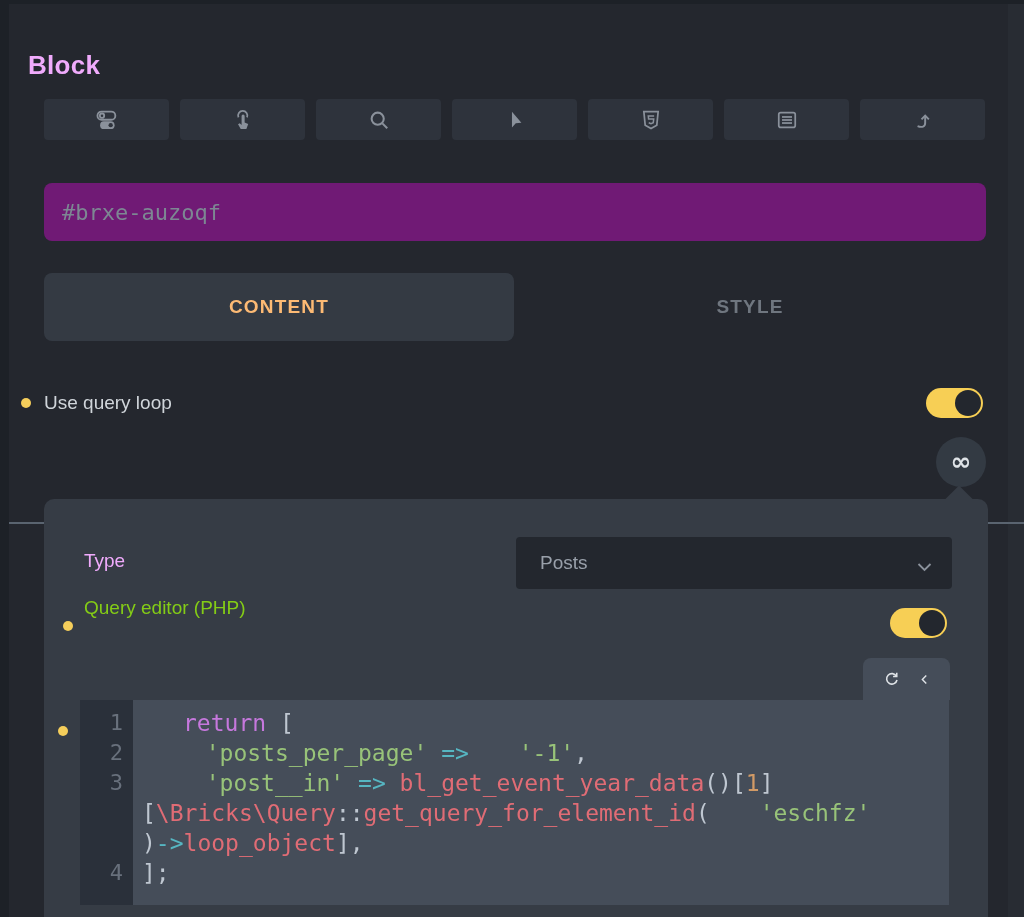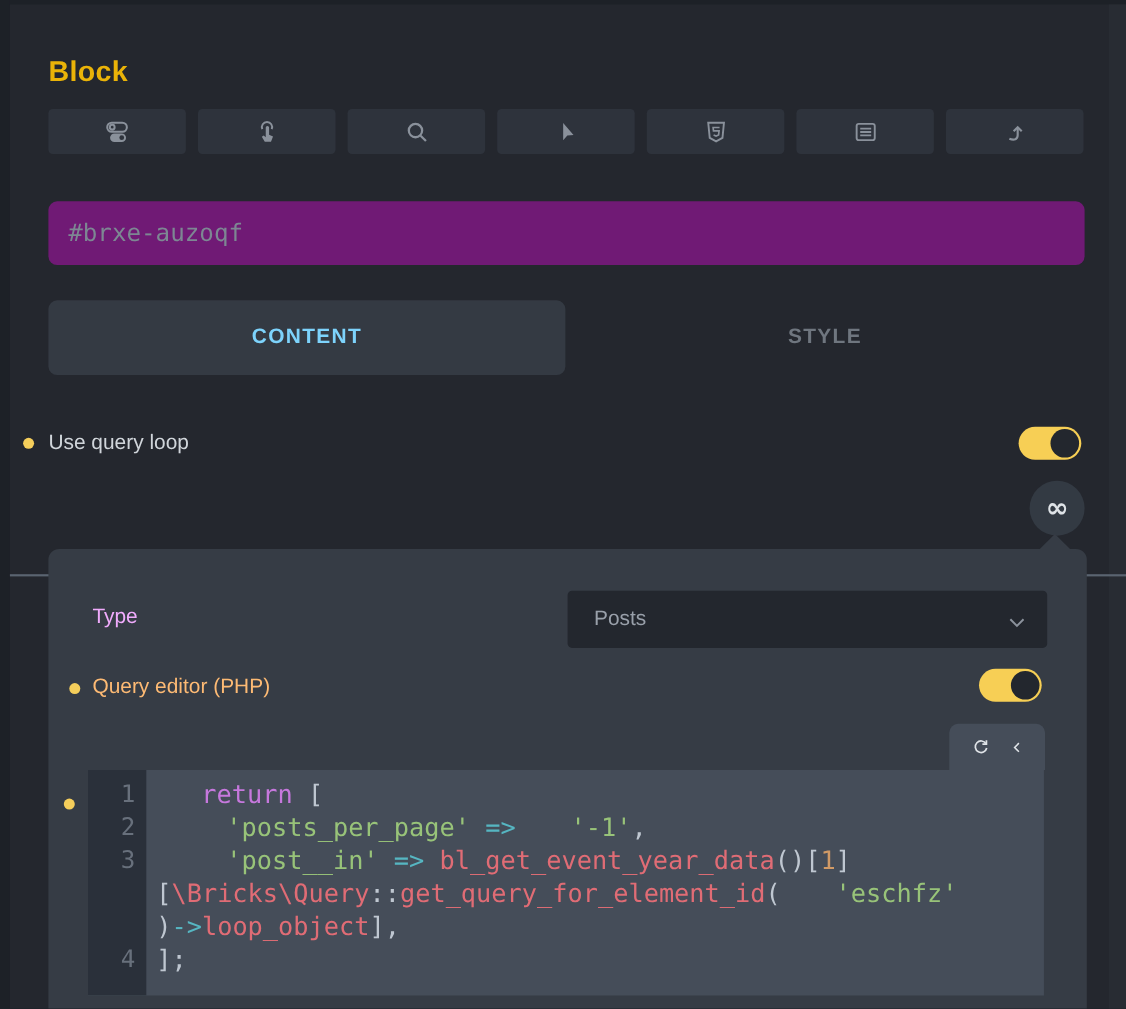--- a/index.html
+++ b/index.html
@@ -7,22 +7,22 @@
   body { font-family:"Liberation Sans", sans-serif; }
   #screen {
     position:relative; width:1024px; height:917px;
     background:#24272e; overflow:hidden;
   }
   .edge-left { position:absolute; left:0; top:0; width:9px; height:100%; background:#1d2127; }
   .edge-top { position:absolute; left:9px; top:0; height:4px; right:0; background:#1d2127; }
   .edge-right { position:absolute; right:0; top:4px; width:16px; height:100%; background:#282c33; }
 
   .panel-title {
-    position:absolute; left:44px; top:50px;
-    font-size:26px; font-weight:700; color:#eab308; letter-spacing:.3px;
+    position:absolute; left:28px; top:50px;
+    font-size:26px; font-weight:700; color:#f0abfc; letter-spacing:.3px;
   }
 
   .toolbar { position:absolute; left:44px; top:99px; display:flex; gap:11px; }
   .tb-btn {
     width:125px; height:41px; background:#2e333c; border:none; border-radius:4px;
     display:flex; align-items:center; justify-content:center; cursor:pointer;
     color:#8a919b;
   }
   .tb-btn svg { display:block; }
 
@@ -32,21 +32,21 @@
     padding:0 18px; color:#c7ccd3; font-family:"DejaVu Sans Mono", monospace; font-size:22px;
     outline:none;
   }
   .id-input::placeholder { color:#7d8793; opacity:1; }
 
   .tabs { position:absolute; left:44px; top:273px; width:942px; height:68px; display:flex; }
   .tab {
     height:68px; line-height:68px; text-align:center;
     font-size:19px; font-weight:700; letter-spacing:1.2px; cursor:pointer;
   }
-  .tab.active { width:470px; background:#343a43; border-radius:8px; color:#7dd3fc; }
+  .tab.active { width:470px; background:#343a43; border-radius:8px; color:#fdba74; }
   .tab.inactive { width:472px; color:#6f767f; }
 
   .ctl-row { position:absolute; left:0; width:1024px; }
   .dot {
     position:absolute; width:10px; height:10px; border-radius:50%; background:#f5ce5b;
   }
   .ctl-label { position:absolute; font-size:19px; color:#d0d5da; }
 
   .toggle {
     position:absolute; width:57px; height:30px; border-radius:15px; background:#f7cf55; cursor:pointer;
@@ -75,21 +75,21 @@
   .popup .type-label { position:absolute; left:40px; top:51px; font-size:19px; color:#f0abfc; }
   .select {
     position:absolute; left:472px; top:38px; width:436px; height:52px;
     background:#23272e; border-radius:4px; cursor:pointer;
   }
   .select .sel-value {
     position:absolute; left:24px; top:0; line-height:52px; font-size:19px; color:#99a0aa;
   }
   .select .chev { position:absolute; right:20px; top:21px; color:#8b929c; }
 
-  .popup .ed-label { position:absolute; left:40px; top:115px; font-size:19px; color:#fdba74; }
+  .popup .ed-label { position:absolute; left:40px; top:98px; font-size:19px; color:#84cc16; }
   .popup .ed-dot { left:19px; top:122px; }
   .popup .ed-toggle { left:846px; top:109px; }
 
   .code-toolbar {
     position:absolute; left:819px; top:159px; width:87px; height:42px;
     background:#454d59; border-radius:8px 8px 0 0;
     display:flex; align-items:center; justify-content:center; gap:14px;
   }
   .ct-btn { background:none; border:none; color:#dfe3e7; cursor:pointer; padding:0; display:flex; }
 

